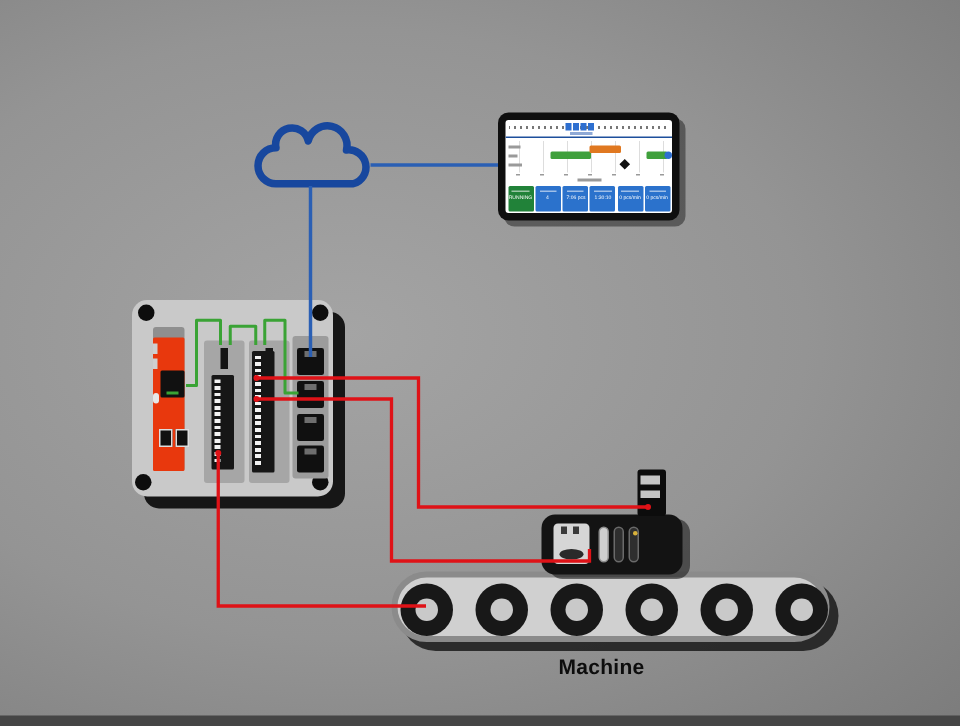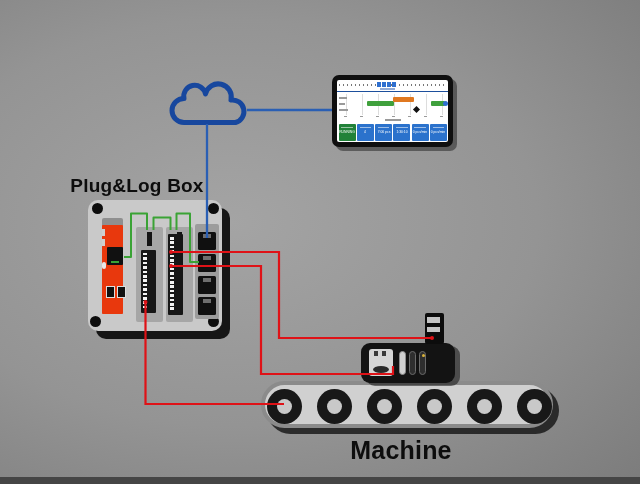--- a/index.html
+++ b/index.html
@@ -70,22 +70,21 @@
   .bottombar{left:0;top:477px;width:640px;height:7px;background:var(--bottom_bar);}
   svg.wires{position:absolute;left:0;top:0;pointer-events:none;}
 </style>
 </head>
 <body>
 
 <div class="canvas">
 
   <div class="abs bottombar"></div>
 
-  <div class="lbl" style="left:66px;top:175px;width:142px;text-align:center;font-size:19px;">Plug&amp;Log Box</div>
-  <div class="lbl" style="left:330px;top:436px;width:142px;text-align:center;font-size:25px;">Machine</div>
+  <div class="lbl" style="left:330px;top:436px;width:142px;text-align:center;font-size:14px;">Machine</div>
 
   <div class="abs plugbox">
     <div class="abs screw" style="left:3.5px;top:2.5px;"></div>
     <div class="abs screw" style="left:119.5px;top:2.5px;"></div>
     <div class="abs screw" style="left:2px;top:115.5px;"></div>
     <div class="abs screw" style="left:120px;top:116px;"></div>
 
     <div class="abs plc">
       <div class="abs plc-body"></div>
       <div class="abs plc-vent" style="left:0;top:11px;"></div>

